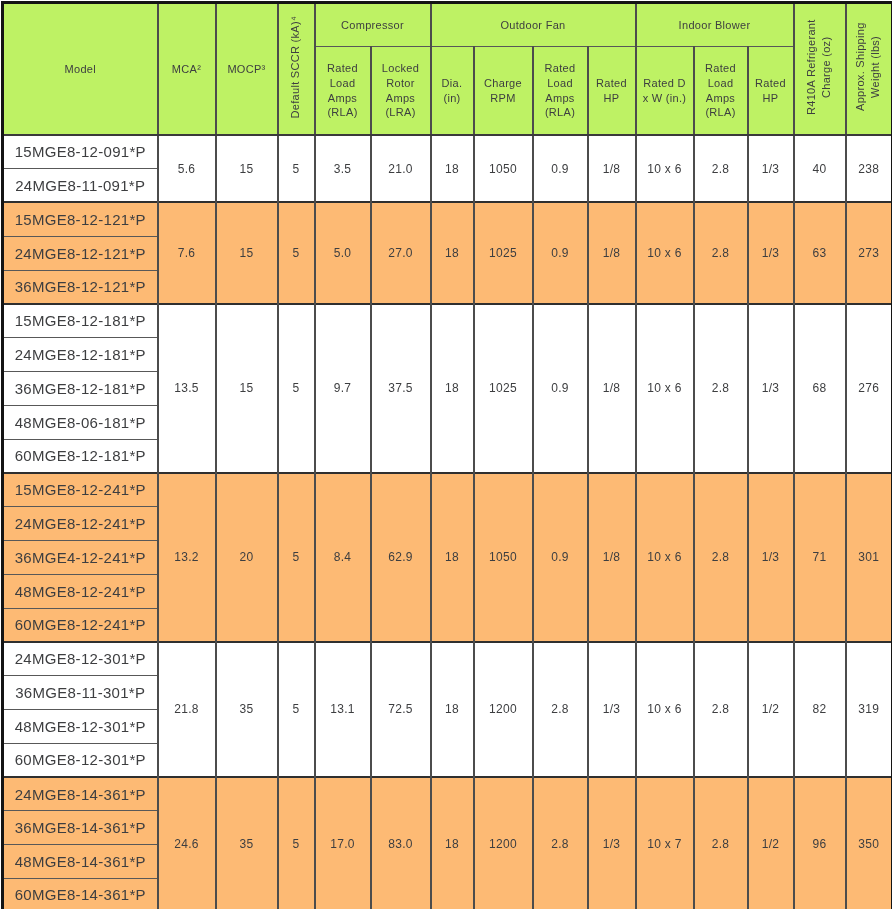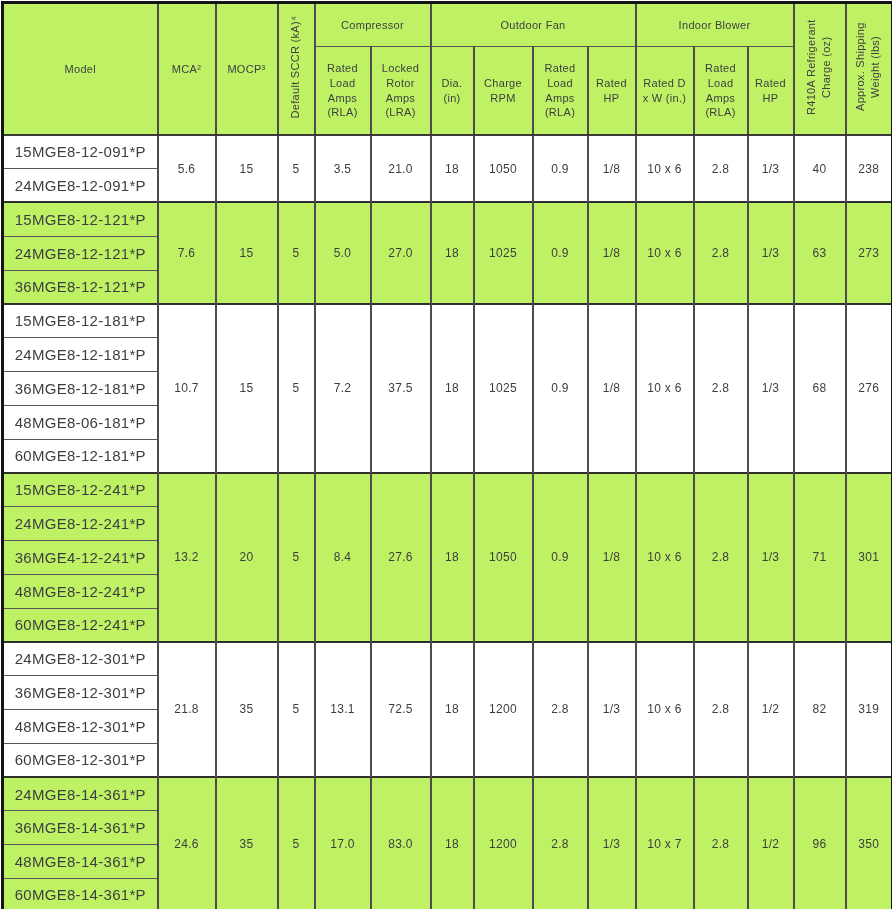--- a/index.html
+++ b/index.html
@@ -50,21 +50,21 @@
     max-height: 122px;
     line-height: 1.4;
     white-space: normal;
   }
   tbody td {
     font-size: 12px;
     letter-spacing: 0.3px;
     background: #ffffff;
   }
   tbody tr { height: 33.8px; }
-  tbody tr.shaded td { background: #bef264; }
+  tbody tr.shaded td { background: #fdba74; }
   tbody tr.group-start td { border-top: 2px solid #2f2f2f; }
   td.model-cell { font-size: 15px; }
 </style>
 </head>
 <body>
 
 <div class="sheet">
   <table class="spec-table">
     <colgroup>
       <col style="width:155px">
@@ -119,21 +119,21 @@
           <td rowspan="2">1050</td>
           <td rowspan="2">0.9</td>
           <td rowspan="2">1/8</td>
           <td rowspan="2">10 x 6</td>
           <td rowspan="2">2.8</td>
           <td rowspan="2">1/3</td>
           <td rowspan="2">40</td>
           <td rowspan="2">238</td>
         </tr>
         <tr class="">
-          <td class="model-cell">24MGE8-12-091*P</td>
+          <td class="model-cell">24MGE8-11-091*P</td>
         </tr>
         <tr class="shaded group-start">
           <td class="model-cell">15MGE8-12-121*P</td>
           <td rowspan="3">7.6</td>
           <td rowspan="3">15</td>
           <td rowspan="3">5</td>
           <td rowspan="3">5.0</td>
           <td rowspan="3">27.0</td>
           <td rowspan="3">18</td>
           <td rowspan="3">1025</td>
@@ -146,24 +146,24 @@
           <td rowspan="3">273</td>
         </tr>
         <tr class="shaded">
           <td class="model-cell">24MGE8-12-121*P</td>
         </tr>
         <tr class="shaded">
           <td class="model-cell">36MGE8-12-121*P</td>
         </tr>
         <tr class=" group-start">
           <td class="model-cell">15MGE8-12-181*P</td>
-          <td rowspan="5">10.7</td>
+          <td rowspan="5">13.5</td>
           <td rowspan="5">15</td>
           <td rowspan="5">5</td>
-          <td rowspan="5">7.2</td>
+          <td rowspan="5">9.7</td>
           <td rowspan="5">37.5</td>
           <td rowspan="5">18</td>
           <td rowspan="5">1025</td>
           <td rowspan="5">0.9</td>
           <td rowspan="5">1/8</td>
           <td rowspan="5">10 x 6</td>
           <td rowspan="5">2.8</td>
           <td rowspan="5">1/3</td>
           <td rowspan="5">68</td>
           <td rowspan="5">276</td>
@@ -179,21 +179,21 @@
         </tr>
         <tr class="">
           <td class="model-cell">60MGE8-12-181*P</td>
         </tr>
         <tr class="shaded group-start">
           <td class="model-cell">15MGE8-12-241*P</td>
           <td rowspan="5">13.2</td>
           <td rowspan="5">20</td>
           <td rowspan="5">5</td>
           <td rowspan="5">8.4</td>
-          <td rowspan="5">27.6</td>
+          <td rowspan="5">62.9</td>
           <td rowspan="5">18</td>
           <td rowspan="5">1050</td>
           <td rowspan="5">0.9</td>
           <td rowspan="5">1/8</td>
           <td rowspan="5">10 x 6</td>
           <td rowspan="5">2.8</td>
           <td rowspan="5">1/3</td>
           <td rowspan="5">71</td>
           <td rowspan="5">301</td>
         </tr>
@@ -220,21 +220,21 @@
           <td rowspan="4">1200</td>
           <td rowspan="4">2.8</td>
           <td rowspan="4">1/3</td>
           <td rowspan="4">10 x 6</td>
           <td rowspan="4">2.8</td>
           <td rowspan="4">1/2</td>
           <td rowspan="4">82</td>
           <td rowspan="4">319</td>
         </tr>
         <tr class="">
-          <td class="model-cell">36MGE8-12-301*P</td>
+          <td class="model-cell">36MGE8-11-301*P</td>
         </tr>
         <tr class="">
           <td class="model-cell">48MGE8-12-301*P</td>
         </tr>
         <tr class="">
           <td class="model-cell">60MGE8-12-301*P</td>
         </tr>
         <tr class="shaded group-start">
           <td class="model-cell">24MGE8-14-361*P</td>
           <td rowspan="4">24.6</td>

